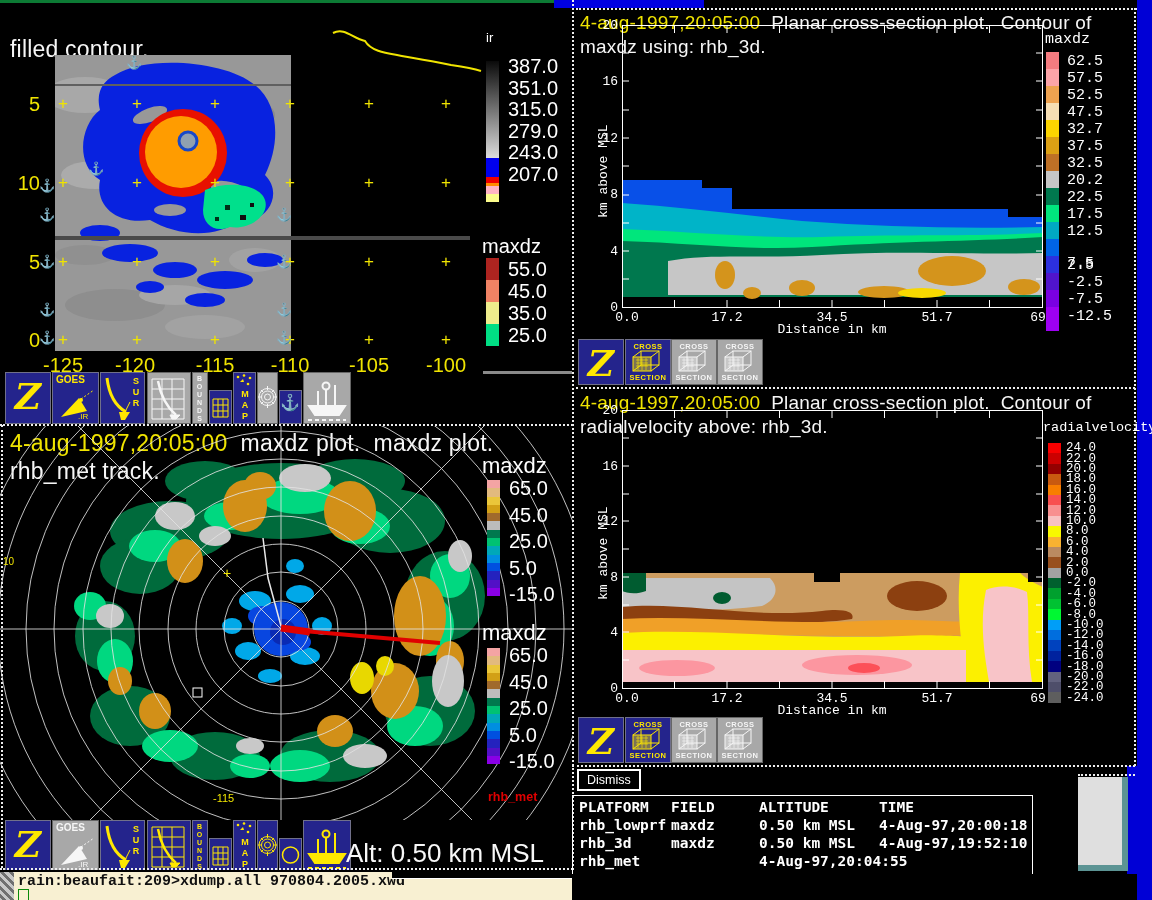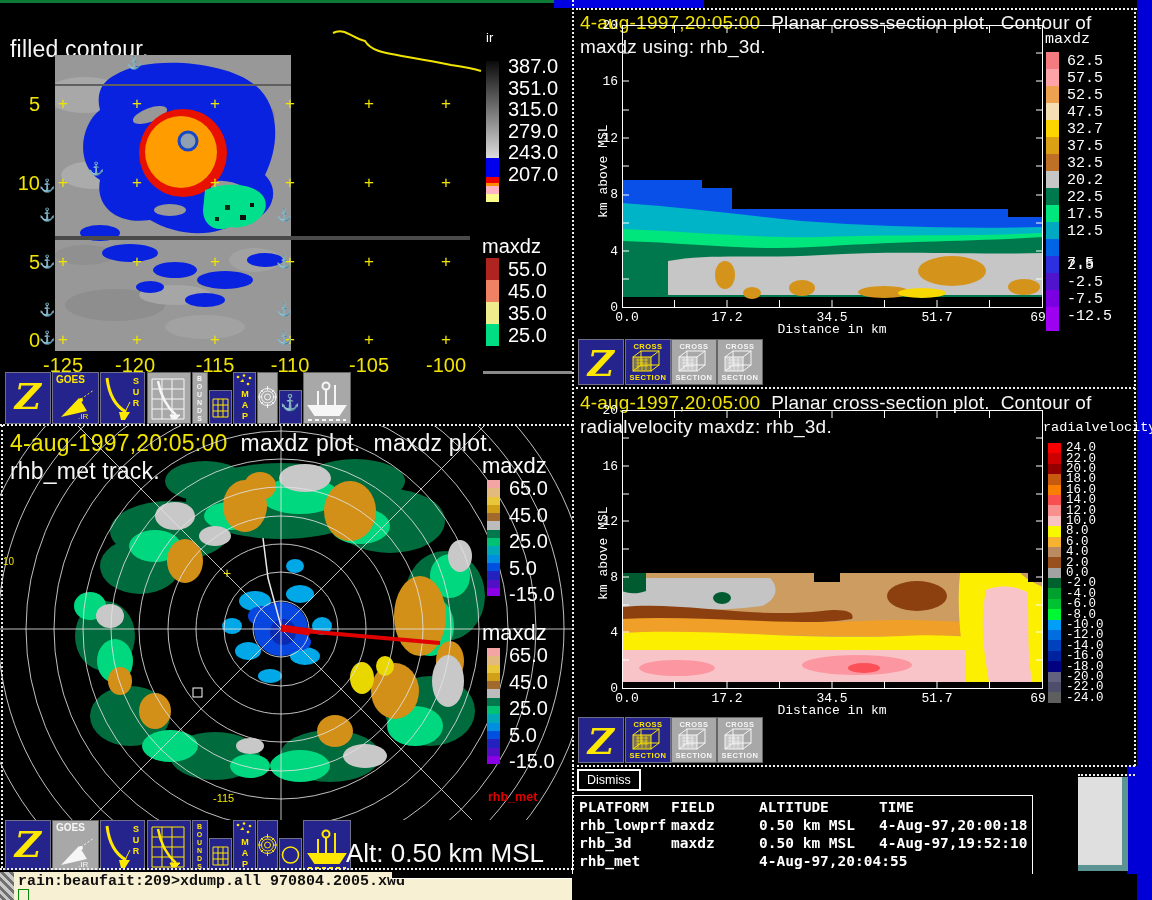--- a/index.html
+++ b/index.html
@@ -595,21 +595,21 @@
     <rect x="192" y="163" width="26" height="9" fill="#000"></rect>
       <rect x="406" y="163" width="15" height="9" fill="#000"></rect>
     <g stroke="#fff" fill="none">
       <rect x="0.5" y="0.5" width="420" height="278"></rect>
       <path d="M52.5,1 v7 M105,1 v7 M157.5,1 v7 M210,1 v7 M262.5,1 v7 M315,1 v7 M367.5,1 v7"></path>
       <path d="M52.5,278 v-7 M105,278 v-7 M157.5,278 v-7 M210,278 v-7 M262.5,278 v-7 M315,278 v-7 M367.5,278 v-7"></path>
       <path d="M1,28 h6 M1,56 h6 M1,84 h6 M1,111 h6 M1,139 h6 M1,167 h6 M1,195 h6 M1,222 h6 M1,250 h6"></path>
       <path d="M420,28 h-6 M420,56 h-6 M420,84 h-6 M420,111 h-6 M420,139 h-6 M420,167 h-6 M420,195 h-6 M420,222 h-6 M420,250 h-6"></path>
     </g>
   </svg>
-  <div class="ttl rt" style="left:580px;top:416px"><span>radialvelocity maxdz: rhb_3d.</span></div>
+  <div class="ttl rt" style="left:580px;top:416px"><span>radialvelocity above: rhb_3d.</span></div>
   <div class="vlabel" style="left:596px;top:600px">km above MSL</div>
   <div class="abs ylabs mono" style="left:592px;top:0;width:26px;font-size:13px">
       <div style="top: 410px;">20</div>
       <div style="top: 466px;">16</div>
       <div style="top: 521px;">12</div>
       <div style="top: 577px;">8</div>
       <div style="top: 632px;">4</div>
       <div style="top: 688px;">0</div>
     </div>
   <div class="abs xlabs mono" style="left:0;top:691px;font-size:13px">

